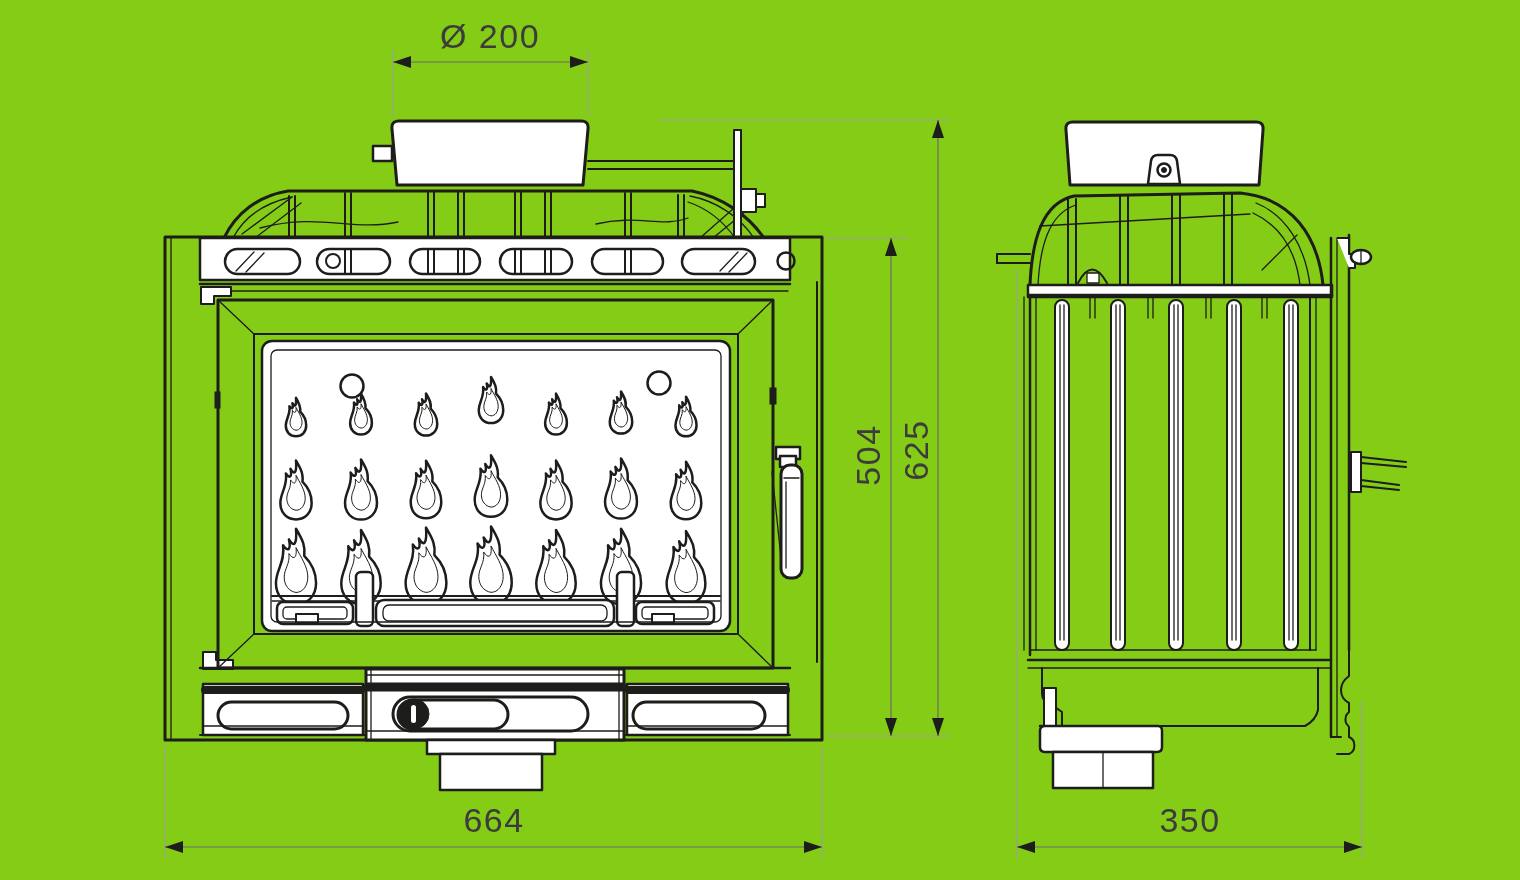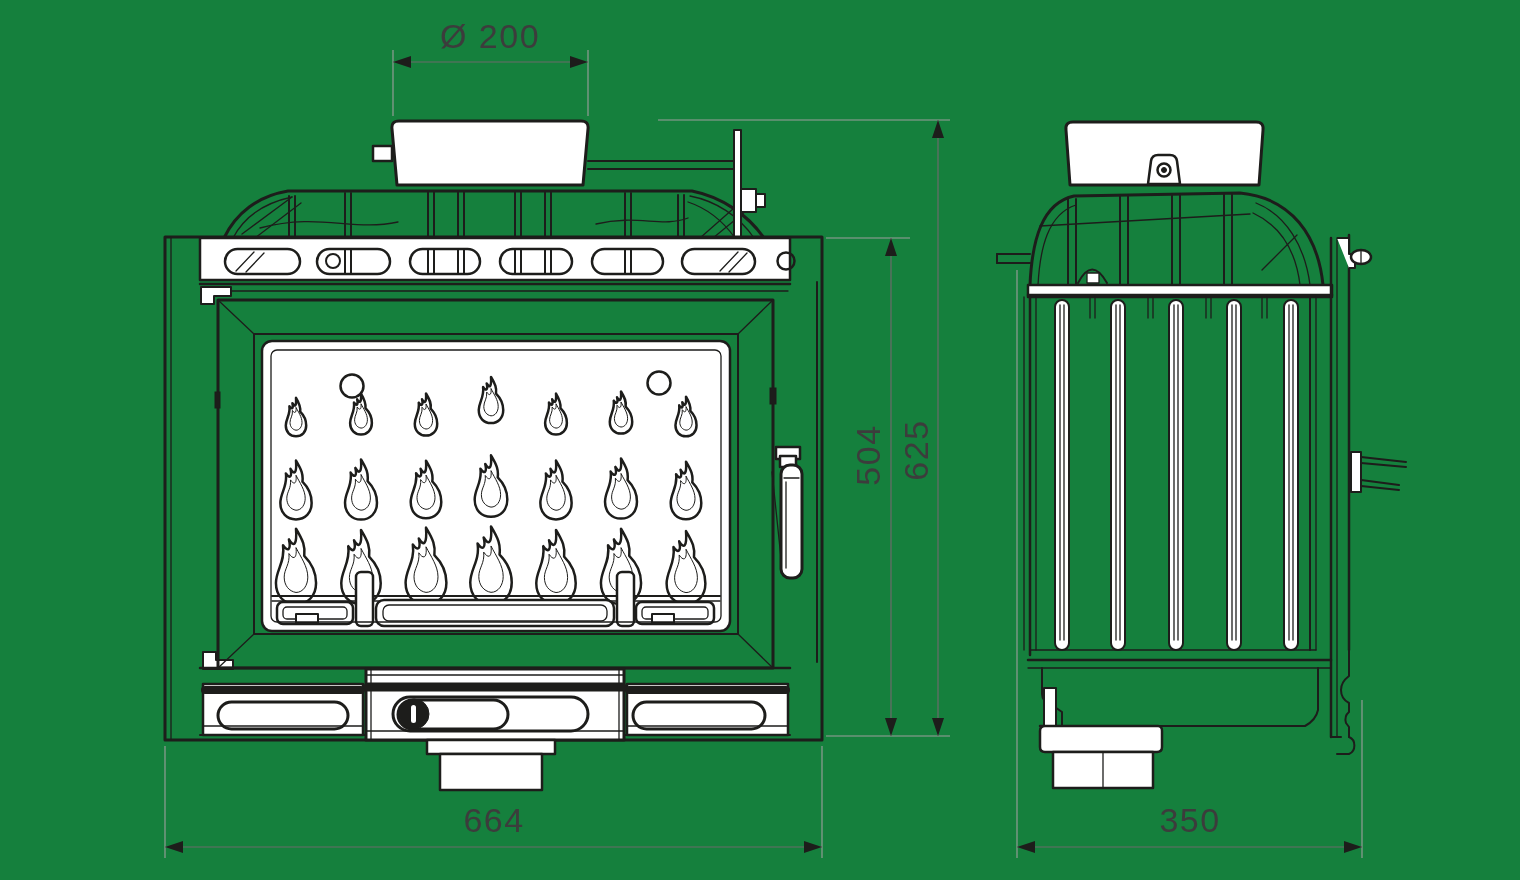--- a/index.html
+++ b/index.html
@@ -1,16 +1,16 @@
 <!DOCTYPE html>
 <html><head>
 <meta charset="utf-8">
 <style>
   html,body{margin:0;padding:0;background:#ffffff;}
-  .stage{position:relative;width:1520px;height:880px;background:#15803d;overflow:hidden;}
+  .stage{position:relative;width:1520px;height:880px;background:#84cc16;overflow:hidden;}
   svg{display:block;}
   .ln  {stroke:#1d1d1b;fill:none;stroke-width:2.5;stroke-linecap:round;stroke-linejoin:round;}
   .lnf {stroke:#1d1d1b;fill:#ffffff;stroke-width:2.5;stroke-linejoin:round;}
   .thin{stroke-width:1.3;}
   .med {stroke-width:2;}
   .thick{stroke-width:3;}
   .heavy{stroke-width:8;}
   .vheavy{stroke-width:9;}
   .ext {stroke:#9e9e9e;stroke-width:1.1;fill:none;}
   .dim {stroke:#6b6b6b;stroke-width:1.2;fill:none;}

